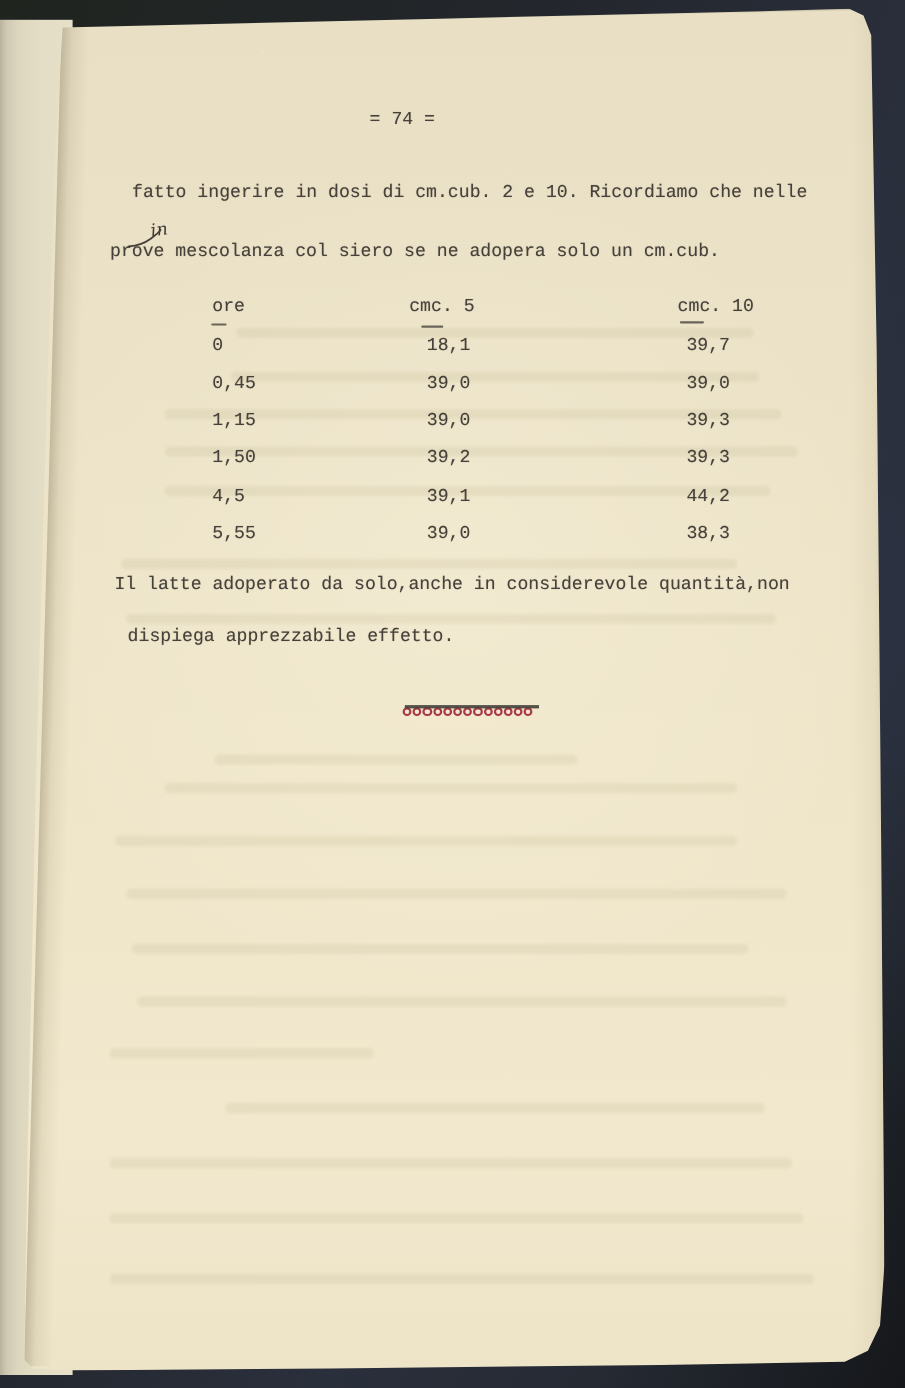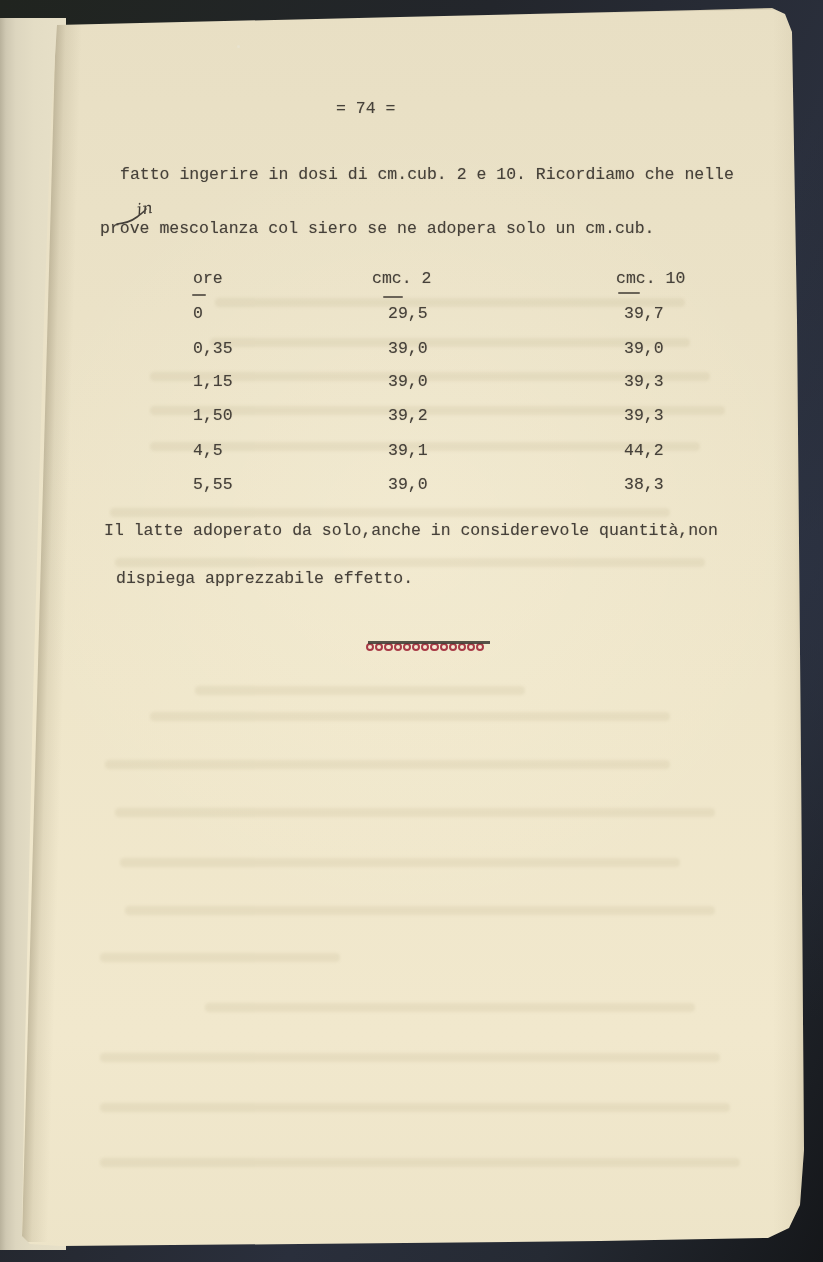--- a/index.html
+++ b/index.html
@@ -126,36 +126,36 @@
     <div class="tw p1l1">fatto ingerire in dosi di cm.cub. 2 e 10. Ricordiamo che nelle</div>
     <div class="tw p1l2">prove mescolanza col siero se ne adopera solo un cm.cub.</div>
     <span class="ins">in</span>
     <svg class="caret" width="34" height="20" viewBox="0 0 34 20">
       <path d="M2 17 Q 14 16 22 10 T 31 2" fill="none" stroke="#45403a" stroke-width="1.6" stroke-linecap="round"></path>
     </svg>
 
     <div>
       <div class="t-head">
         <span class="tw col-ore">ore</span>
-        <span class="tw col-c2">cmc. 2</span>
+        <span class="tw col-c2">cmc. 5</span>
         <span class="tw col-c10">cmc. 10</span>
       </div>
       <div class="dash dash1"></div>
       <div class="dash dash2"></div>
       <div class="dash dash3"></div>
 
       <div class="t-rows">
 
       <div class="t-row">
             <span class="tw cell-ore">0</span>
-            <span class="tw cell-c2">29,5</span>
+            <span class="tw cell-c2">18,1</span>
             <span class="tw cell-c10">39,7</span>
           </div>
           <div class="t-row">
-            <span class="tw cell-ore">0,35</span>
+            <span class="tw cell-ore">0,45</span>
             <span class="tw cell-c2">39,0</span>
             <span class="tw cell-c10">39,0</span>
           </div>
           <div class="t-row">
             <span class="tw cell-ore">1,15</span>
             <span class="tw cell-c2">39,0</span>
             <span class="tw cell-c10">39,3</span>
           </div>
           <div class="t-row">
             <span class="tw cell-ore">1,50</span>

